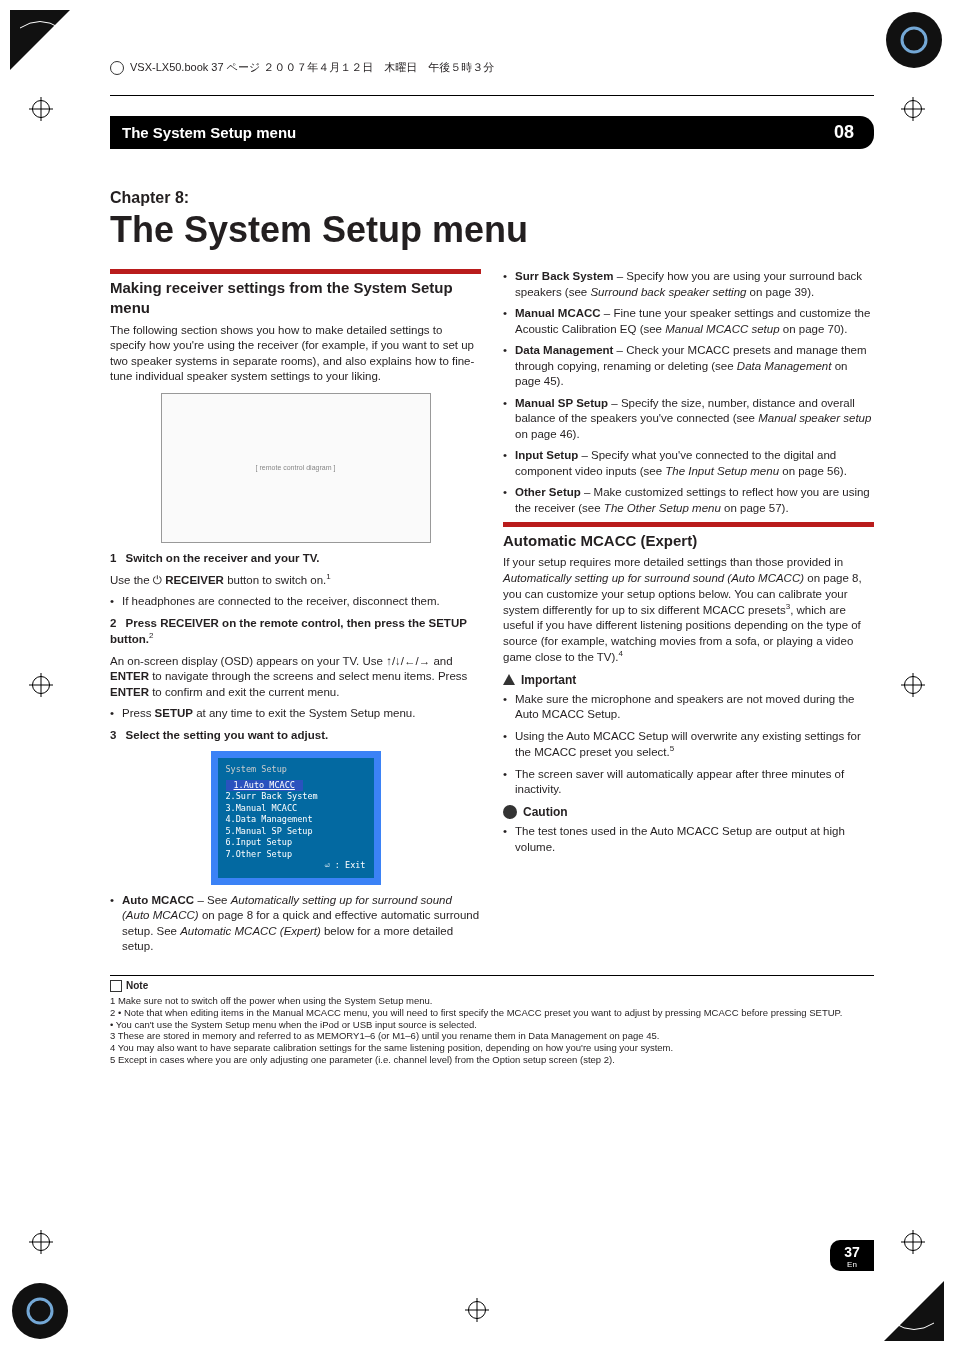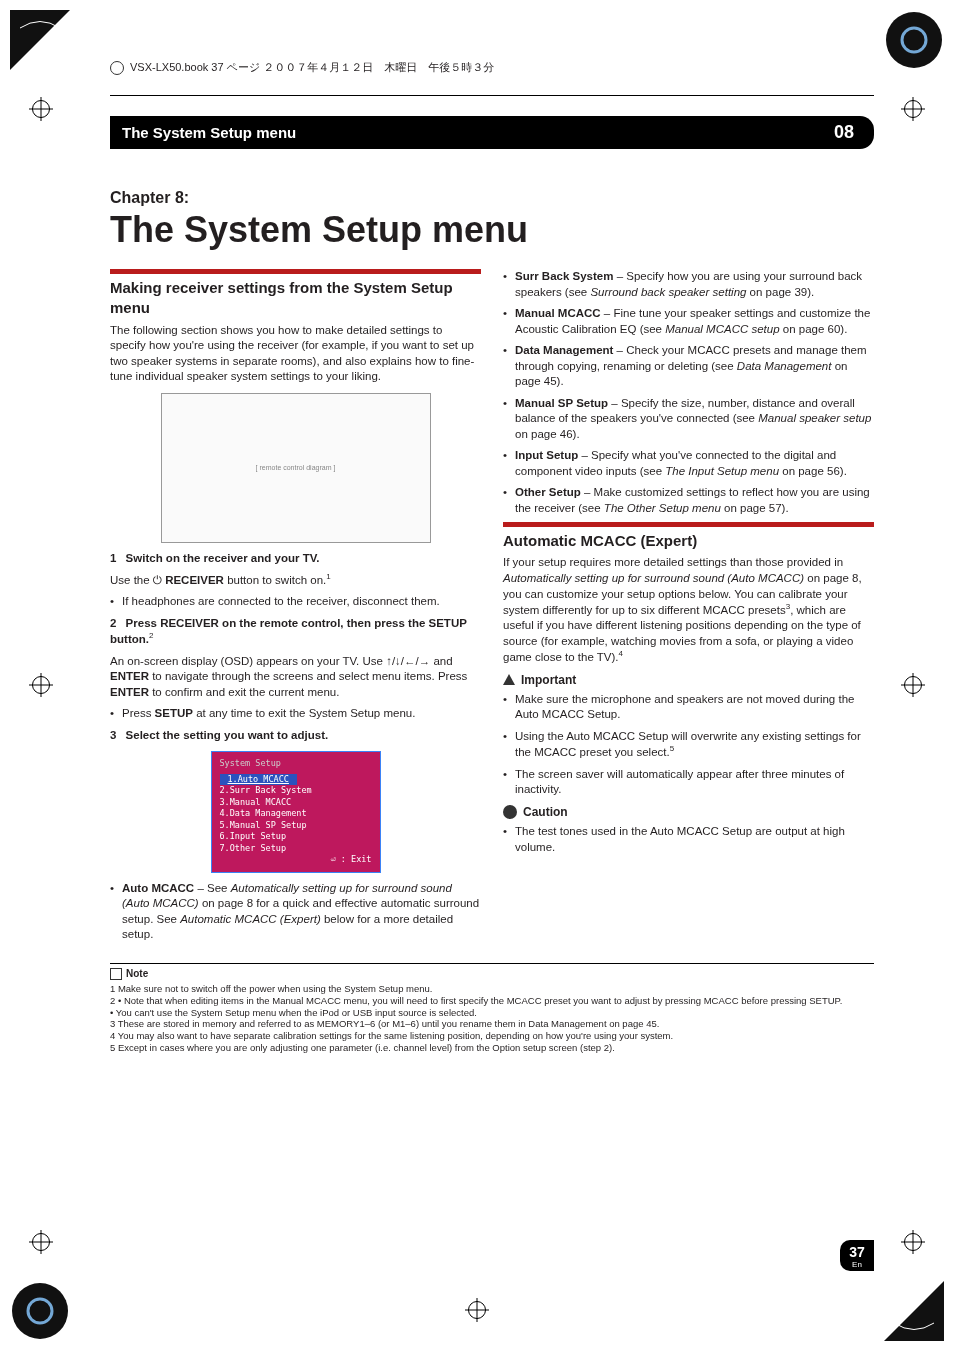--- a/index.html
+++ b/index.html
@@ -79,21 +79,21 @@
   .col ul li::before { content: '•'; position: absolute; left: 0; top: 0; }
   .bold { font-weight: bold; }
   .ital { font-style: italic; }
   .step { margin-bottom: 4px; }
   .step .num { font-weight: bold; margin-right: 6px; }
 
   .remote-box, .osd-box {
     display: flex; justify-content: center; margin: 8px 0;
   }
   .remote { width: 270px; height: 150px; border: 1px solid #999; background: #fafafa; font-size: 7px; color: #888; display: flex; align-items: center; justify-content: center; }
-  .osd { width: 170px; background: #be185d; border: 1px solid #3b82f6; padding: 6px 8px; color: #fff; font-family: monospace; font-size: 8.5px; }
+  .osd { width: 170px; background: #0369a1; border: 7px solid #3b82f6; padding: 6px 8px; color: #fff; font-family: monospace; font-size: 8.5px; }
   .osd .hl { background: #2a52be; padding: 0 8px; display: inline-block; text-decoration: underline; }
   .osd-title { color: #ccc; margin-bottom: 4px; }
   .osd-exit { text-align: right; }
 
   .callout { display: flex; align-items: center; gap: 6px; margin: 4px 0 4px; font-weight: bold; font-size: 12px; }
   .callout .tri { width: 0; height: 0; border-left: 6px solid transparent; border-right: 6px solid transparent; border-bottom: 11px solid #333; }
   .callout .hand { width: 14px; height: 14px; background: #333; border-radius: 50%; }
 
   .footnote-block {
     border-top: 1px solid #000;
@@ -102,21 +102,21 @@
     font-size: 9.5px;
     line-height: 1.25;
   }
   .note-lbl { display: inline-flex; align-items: center; gap: 4px; font-weight: bold; font-size: 10px; margin-bottom: 2px; }
   .note-lbl .pen { width: 12px; height: 12px; border: 1px solid #333; display: inline-block; }
 
   .page-num {
     position: absolute;
     right: 0; bottom: 0;
     background: #000; color: #fff;
-    width: 34px;
+    width: 44px;
     border-radius: 10px 0 0 10px;
     text-align: center;
     padding: 4px 0 2px;
   }
   .page-num .n { font-weight: bold; font-size: 14px; }
   .page-num .en { font-size: 8px; }
   sup { font-size: 8px; }
 </style>
 </head>
 <body>
@@ -216,21 +216,21 @@
       <ul>
           <li>
         <span class="bold">Auto MCACC</span><span> – See </span><span class="ital">Automatically setting up for surround sound (Auto MCACC)</span><span> on page 8 for a quick and effective automatic surround setup. See </span><span class="ital">Automatic MCACC (Expert)</span><span> below for a more detailed setup.</span>
       </li>
         </ul>
     </div>
 
     <div class="col">
       <ul id="right-bullets">
           <li><span class="bold">Surr Back System</span><span> – Specify how you are using your surround back speakers (see </span><span class="ital">Surround back speaker setting</span><span> on page 39).</span></li>
-          <li><span class="bold">Manual MCACC</span><span> – Fine tune your speaker settings and customize the Acoustic Calibration EQ (see </span><span class="ital">Manual MCACC setup</span><span> on page 60).</span></li>
+          <li><span class="bold">Manual MCACC</span><span> – Fine tune your speaker settings and customize the Acoustic Calibration EQ (see </span><span class="ital">Manual MCACC setup</span><span> on page 70).</span></li>
           <li><span class="bold">Data Management</span><span> – Check your MCACC presets and manage them through copying, renaming or deleting (see </span><span class="ital">Data Management</span><span> on page 45).</span></li>
           <li><span class="bold">Manual SP Setup</span><span> – Specify the size, number, distance and overall balance of the speakers you've connected (see </span><span class="ital">Manual speaker setup</span><span> on page 46).</span></li>
           <li><span class="bold">Input Setup</span><span> – Specify what you've connected to the digital and component video inputs (see </span><span class="ital">The Input Setup menu</span><span> on page 56).</span></li>
           <li><span class="bold">Other Setup</span><span> – Make customized settings to reflect how you are using the receiver (see </span><span class="ital">The Other Setup menu</span><span> on page 57).</span></li>
         </ul>
 
       <h2>Automatic MCACC (Expert)</h2>
       <p>
         <span>If your setup requires more detailed settings than those provided in </span><span class="ital">Automatically setting up for surround sound (Auto MCACC)</span><span> on page 8, you can customize your setup options below. You can calibrate your system differently for up to six different MCACC presets</span><sup>3</sup><span>, which are useful if you have different listening positions depending on the type of source (for example, watching movies from a sofa, or playing a video game close to the TV).</span><sup>4</sup>
       </p>

